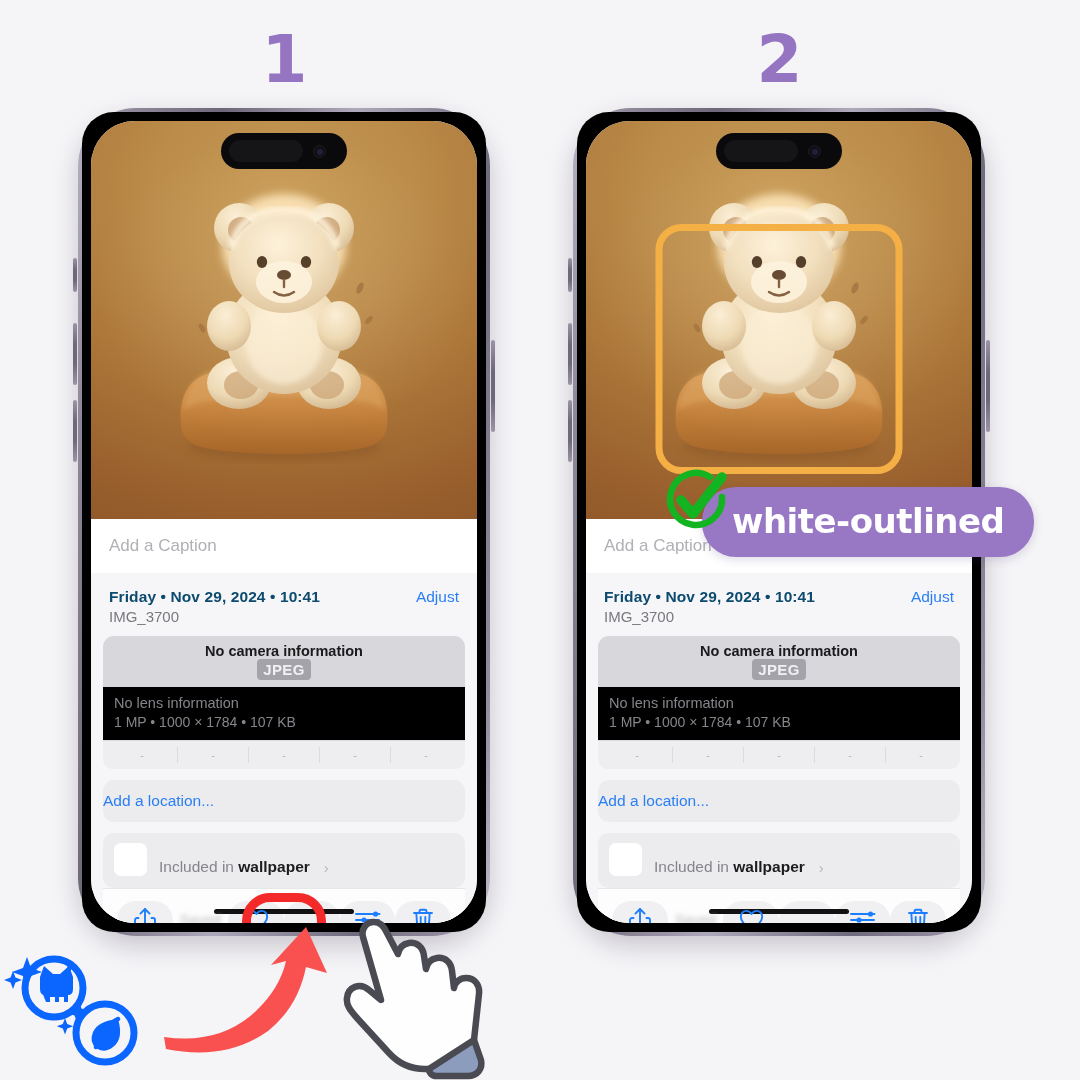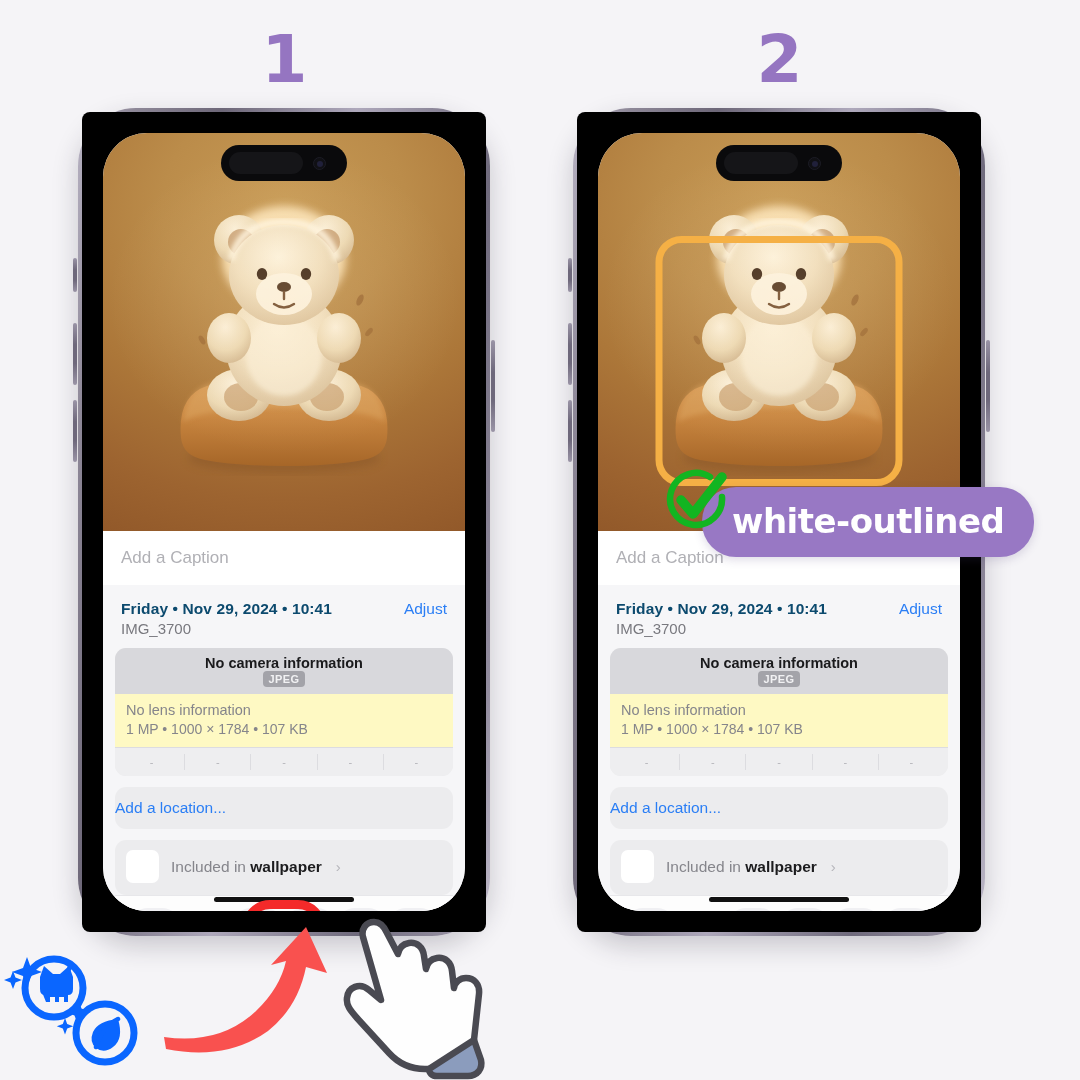--- a/index.html
+++ b/index.html
@@ -35,23 +35,23 @@
     background:linear-gradient(100deg,#b9b4c4 0%,#8e8898 10%,#6d6778 26%,#aea8bb 50%,#6f6a7c 76%,#928c9e 92%,#c2bdcd 100%);
     padding:4px;
     box-shadow:0 10px 26px rgba(40,35,55,.22);
   }
   .phone.p1 { left:78px; top:108px; }
   .phone.p2 { left:573px; top:108px; }
 
   .bezel {
     position:relative;
     width:100%; height:100%;
-    border-radius:8px;
+    border-radius:32px;
     background:#000;
-    padding:21px;
+    padding:9px;
   }
   .screen {
     position:relative;
     width:100%; height:100%;
     border-radius:44px;
     overflow:hidden;
     background:#fff;
     display:flex;
     flex-direction:column;
   }
@@ -163,25 +163,25 @@
     background:#ececed;
   }
   .card-head {
     background:#d8d8dc;
     display:flex; align-items:center; justify-content:space-between;
     padding:7px 11px;
     flex-direction:column;
   }
   .card-head .t { font-size:14.5px; font-weight:700; color:#1a1a1c; }
   .badge {
-    font-size:11px; font-weight:700; color:#f1f1f3;
+    font-size:15px; font-weight:700; color:#f1f1f3;
     background:#a3a3a9; border-radius:4px;
     padding:2px 6px; letter-spacing:.4px;
   }
-  .card-body { padding:8px 11px 10px 11px; background:#fef9c3; }
+  .card-body { padding:8px 11px 10px 11px; background:#000000; }
   .card-body .lens { font-size:14.5px; color:#85858b; }
   .card-body .dims { font-size:14px; color:#85858b; margin-top:3px; }
 
   .spec-row {
     display:flex; align-items:center;
     border-top:1px solid #dcdce0;
     background:#eeeef0;
     padding:6px 4px;
   }
   .spec-cell {
@@ -198,21 +198,21 @@
     padding:12px 0;
     font-size:15.5px;
     color:#2a7ef5;
   }
 
   .wall {
     margin-top:11px;
     background:#ececee;
     border-radius:11px;
     padding:10px 11px 12px 11px;
-    display:flex; align-items:center; gap:12px;
+    display:flex; align-items:flex-end; gap:12px;
   }
   .wall .thumb { width:33px; height:33px; border-radius:7px; background:#fff; flex:0 0 33px; }
   .wall .lbl { font-size:15.5px; color:#85858b; }
   .wall .lbl b { color:#1c1c1e; font-weight:700; }
   .wall .chev { color:#b6b6bc; font-size:15px; margin-left:2px; }
 
   
   .toolbar {
     margin-top:auto;
     background:#fdfdfd;

